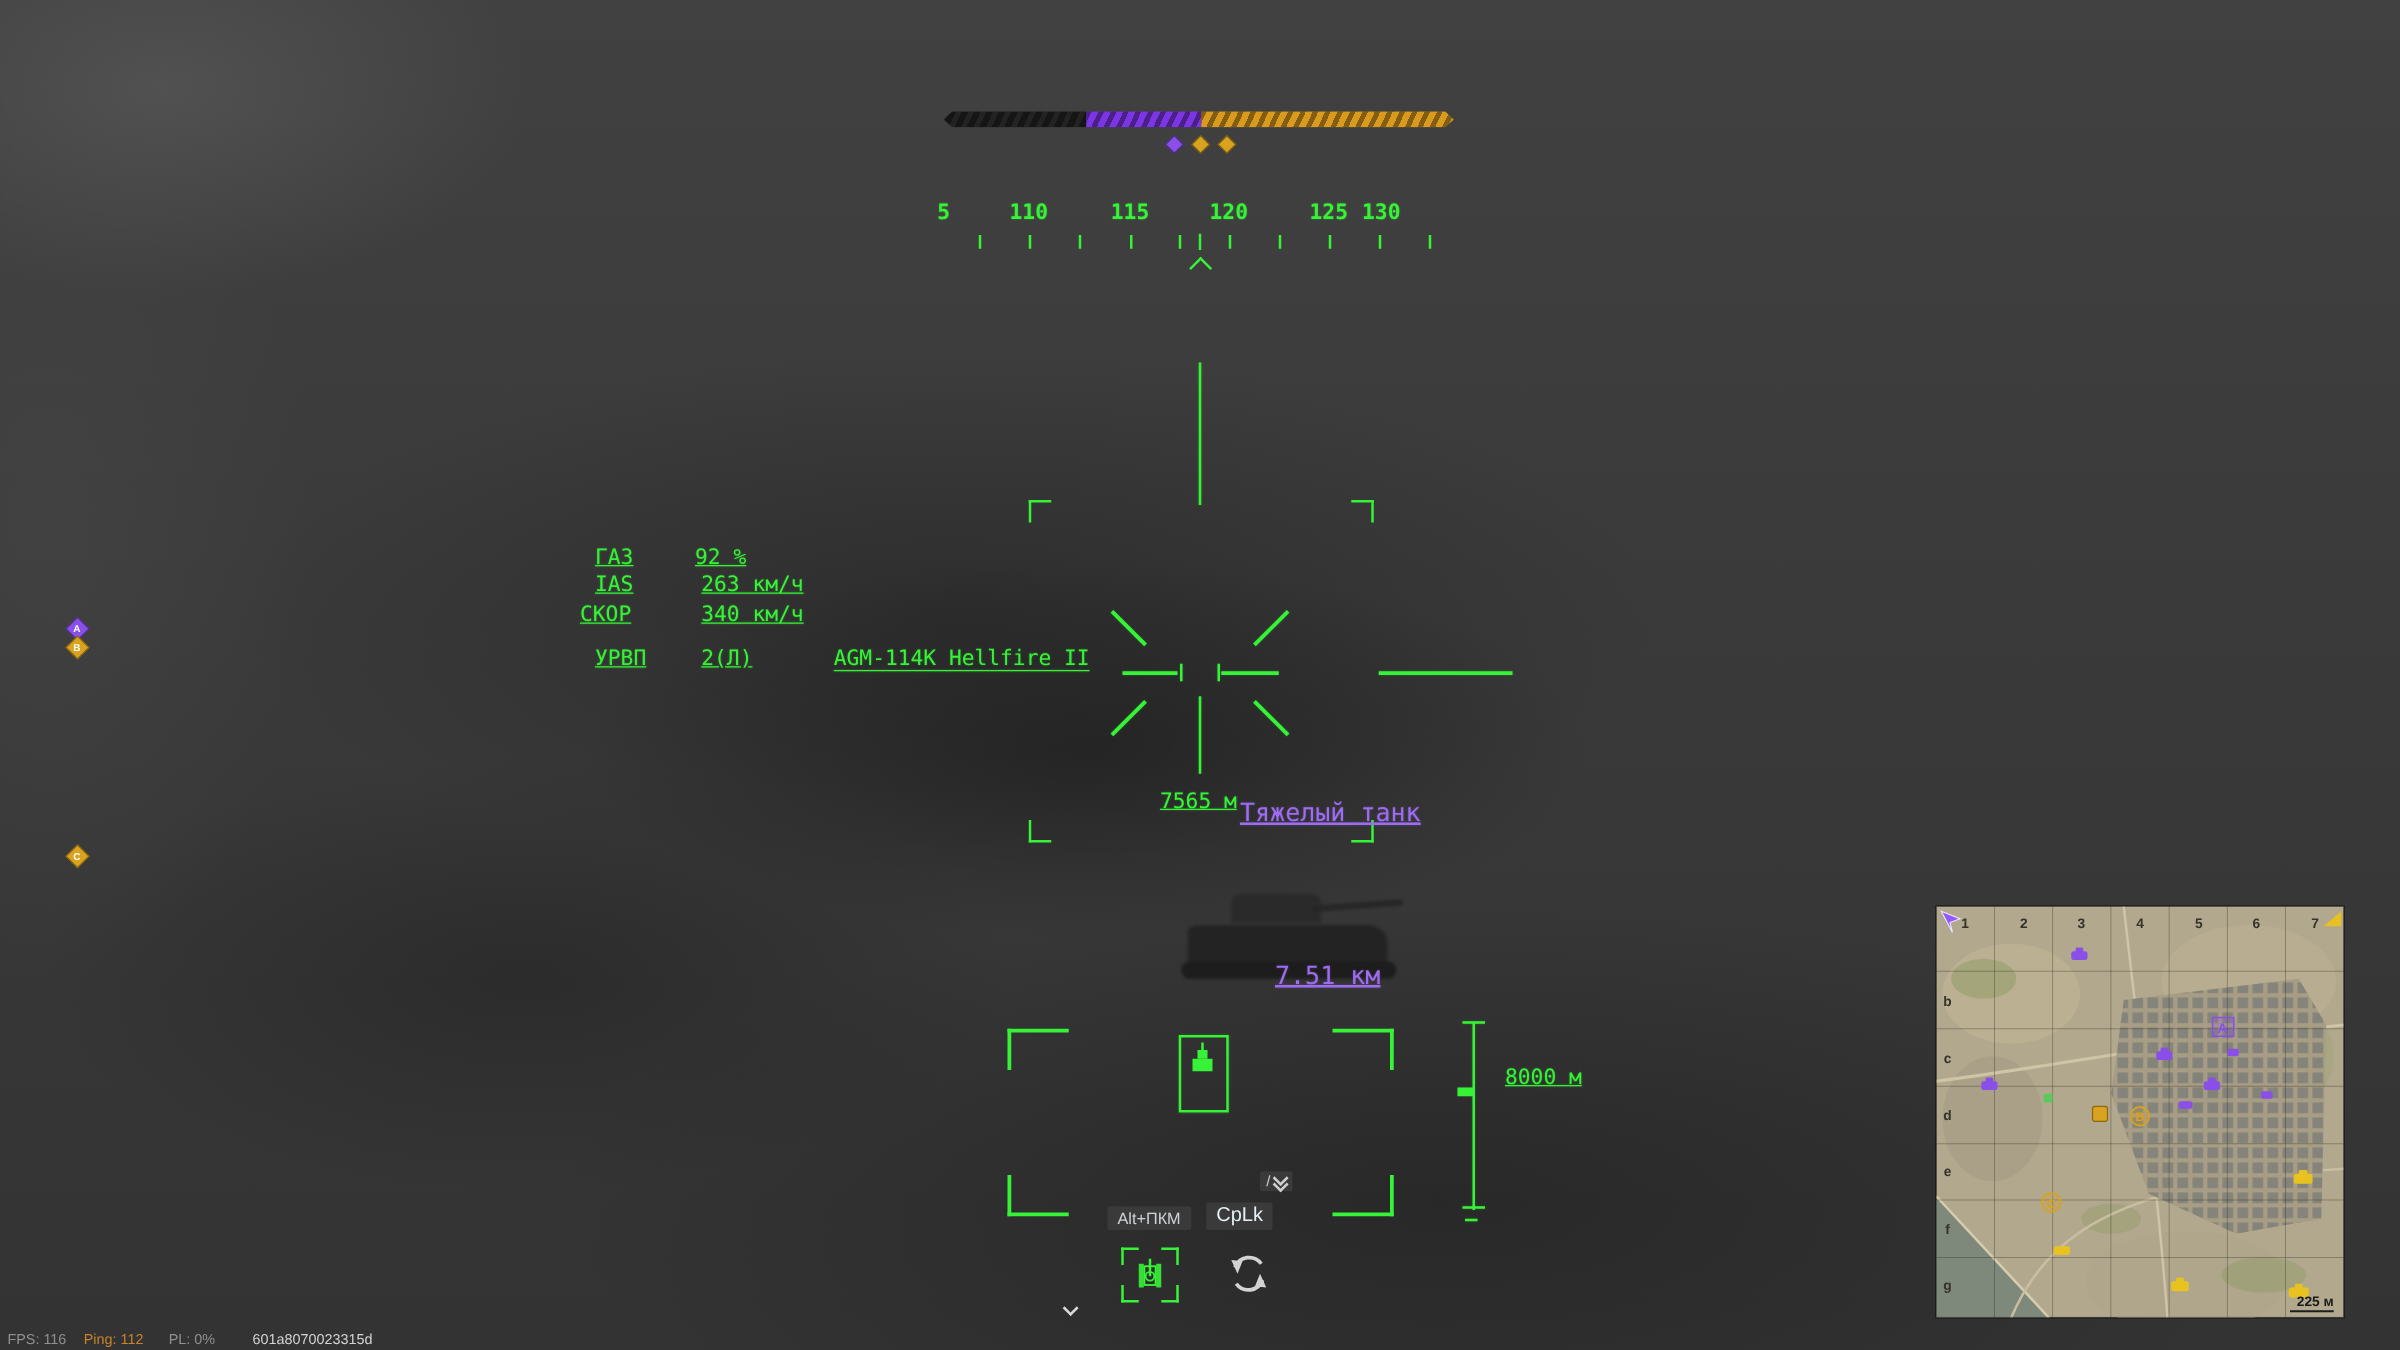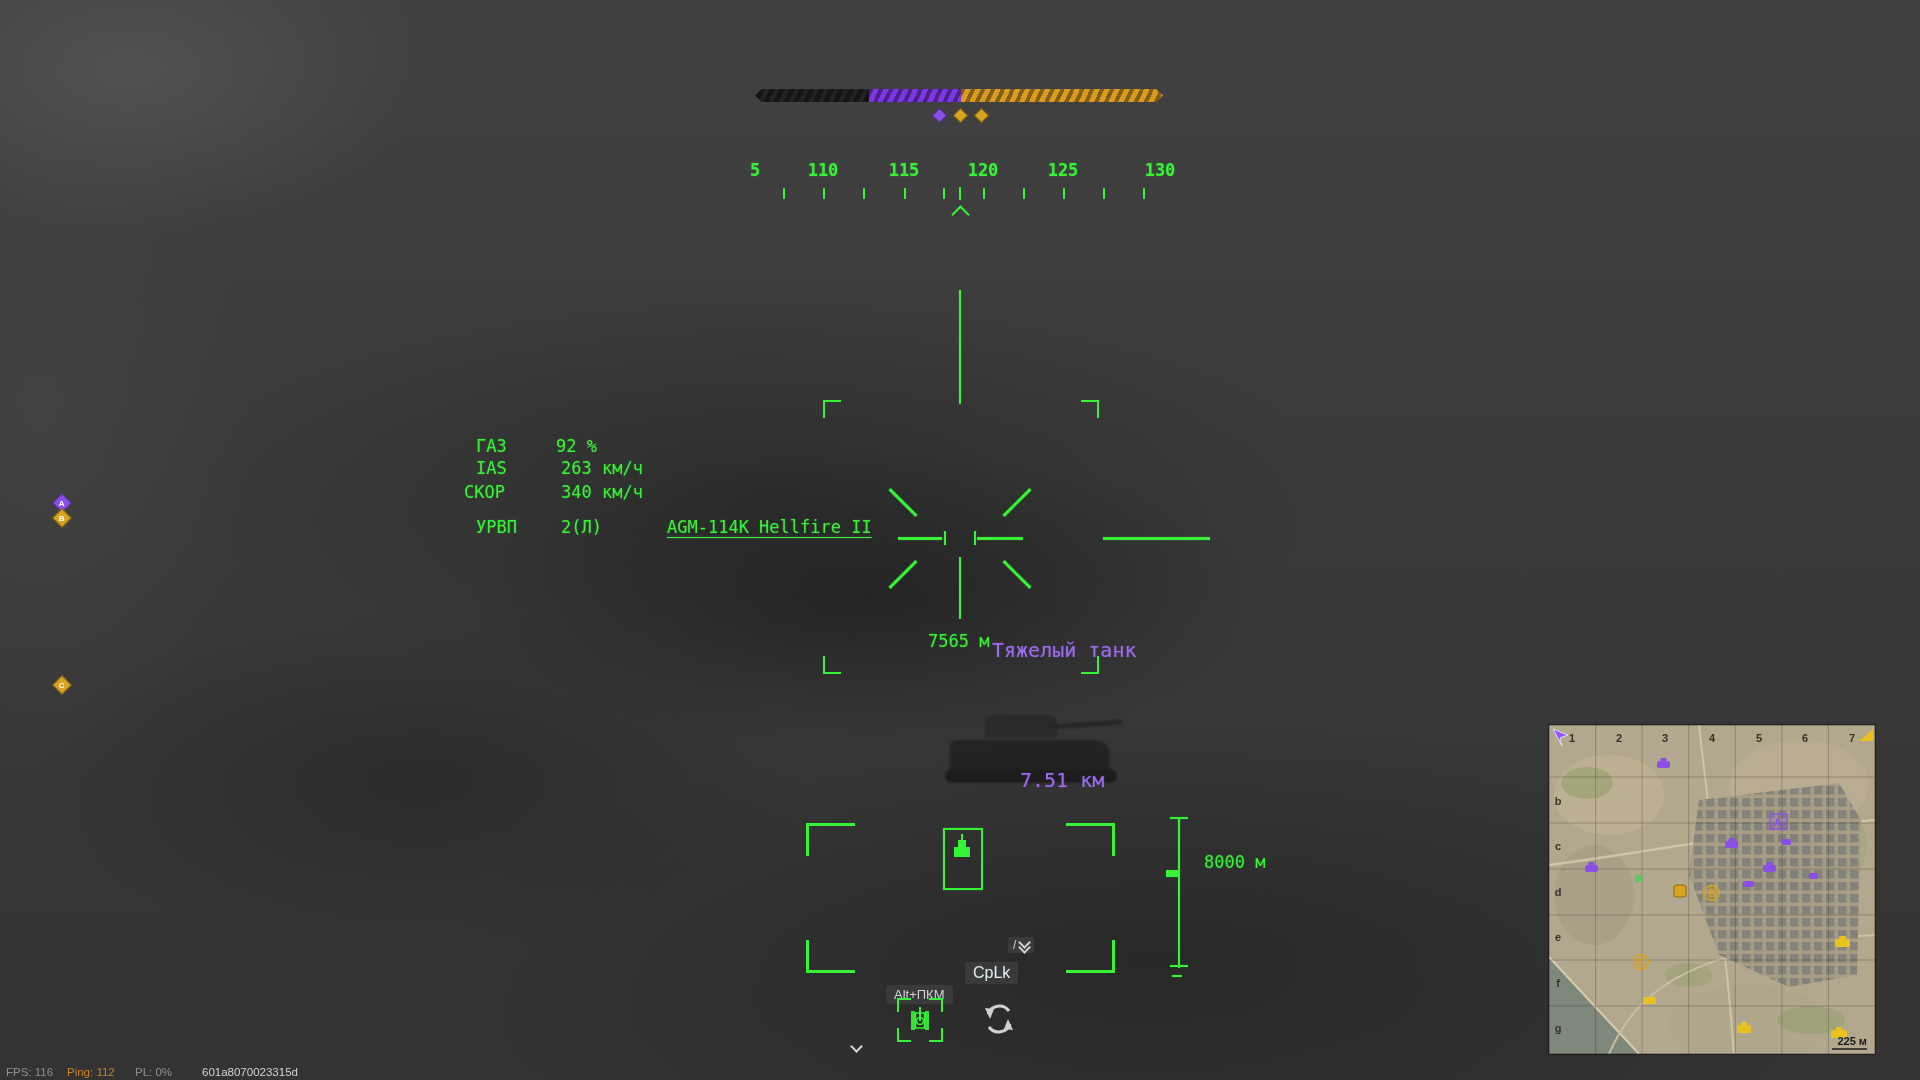--- a/index.html
+++ b/index.html
@@ -6,21 +6,21 @@
   .stage{position:relative;width:1920px;height:1080px;overflow:hidden;
     background:
       radial-gradient(420px 240px at 130px 70px, rgba(84,84,84,.85), transparent 70%),
       radial-gradient(300px 520px at 40px 420px, rgba(72,72,72,.5), transparent 70%),
       radial-gradient(560px 210px at 870px 600px, rgba(22,22,22,.5), transparent 72%),
       radial-gradient(760px 280px at 760px 490px, rgba(30,30,30,.45), transparent 75%),
       radial-gradient(950px 320px at 1150px 960px, rgba(24,24,24,.42), transparent 75%),
       radial-gradient(520px 230px at 420px 780px, rgba(30,30,30,.45), transparent 75%),
       linear-gradient(180deg,#414141 0%,#3a3a3a 45%,#333333 100%);
     font-family:"Liberation Sans",sans-serif;}
-  .abs{position:absolute;}
+  .abs{position:absolute;text-decoration:underline;}
   
   .hud{color:#37f337;font-family:"DejaVu Sans Mono",monospace;text-shadow:0 0 2px rgba(55,243,55,.35);text-align:right;}
   .g-line{position:absolute;background:#37f337;box-shadow:0 0 2px rgba(55,243,55,.3);}
   .purpletx{color:#9d6cf0;font-family:"DejaVu Sans Mono",monospace;text-shadow:0 0 2px rgba(157,108,240,.35);}
   
   .capbar{position:absolute;left:755px;top:89px;width:408px;height:13px;display:flex;
     clip-path:polygon(0 50%,7px 0,calc(100% - 7px) 0,100% 50%,calc(100% - 7px) 100%,7px 100%);}
   .seg{height:100%;}
   .seg-black{width:114px;background-color:#151515;background-image:repeating-linear-gradient(115deg,rgba(255,255,255,.06) 0 4px,transparent 4px 9px);}
   .seg-purple{width:92px;background-color:#7c35e2;background-image:repeating-linear-gradient(115deg,rgba(0,0,0,.4) 0 4px,transparent 4px 9px);}
@@ -93,21 +93,21 @@
   <div class="dm dm-purple" style="left:934px;top:110px;"></div>
   <div class="dm dm-gold" style="left:955px;top:110px;"></div>
   <div class="dm dm-gold" style="left:976px;top:110px;"></div>
 
   <div>
     <span class="clabel" style="left:755px">5</span>
     <span class="clabel" style="left:823px">110</span>
     <span class="clabel" style="left:904px">115</span>
     <span class="clabel" style="left:983px">120</span>
     <span class="clabel" style="left:1063px">125</span>
-    <span class="clabel" style="left:1160px">130</span>
+    <span class="clabel" style="left:1105px">130</span>
     <div class="ctick" style="left:783px"></div>
       <div class="ctick" style="left:823px"></div>
     <div class="ctick" style="left:863px"></div>
       <div class="ctick" style="left:904px"></div>
     <div class="ctick" style="left:943px"></div>
       <div class="ctick" style="left:959px;height:13px;top:187px"></div>
     <div class="ctick" style="left:983px"></div>
       <div class="ctick" style="left:1023px"></div>
     <div class="ctick" style="left:1063px"></div>
       <div class="ctick" style="left:1103px"></div>
@@ -172,21 +172,21 @@
     <span class="hud abs" style="left:1204px;top:852px;font-size:17px;">8000 м</span>
   </div>
 
   <div class="chip" style="left:1008px;top:937px;padding:1px 5px;font-size:12px;display:flex;align-items:center;gap:4px;">
     <span>/</span>
     <span style="display:flex;flex-direction:column;gap:0;">
       <span class="chev-sm" style="margin-bottom:-4px;"></span>
         <span class="chev-sm"></span>
     </span>
   </div>
-  <div class="chip" style="left:886px;top:965px;font-size:13px;margin-top:20px;">Alt+ПКМ</div>
+  <div class="chip" style="left:886px;top:965px;font-size:13px;">Alt+ПКМ</div>
   <div class="chip" style="left:965px;top:962px;font-size:16px;color:#e4f0f4;">CpLk</div>
 
   <div class="bracket-box" style="left:897px;top:998px;">
     <svg width="34" height="34" viewBox="0 0 34 34">
       <rect x="8" y="8" width="4" height="19" fill="#37f337" opacity="0.9"></rect>
       <rect x="22" y="8" width="4" height="19" fill="#37f337" opacity="0.9"></rect>
       <rect x="12.5" y="10" width="9" height="15" fill="none" stroke="#37f337" stroke-width="1.5"></rect>
       <circle cx="17" cy="18" r="3.5" fill="none" stroke="#37f337" stroke-width="1.5"></circle>
       <line x1="17" y1="18" x2="17" y2="4" stroke="#37f337" stroke-width="2"></line>
     </svg>

